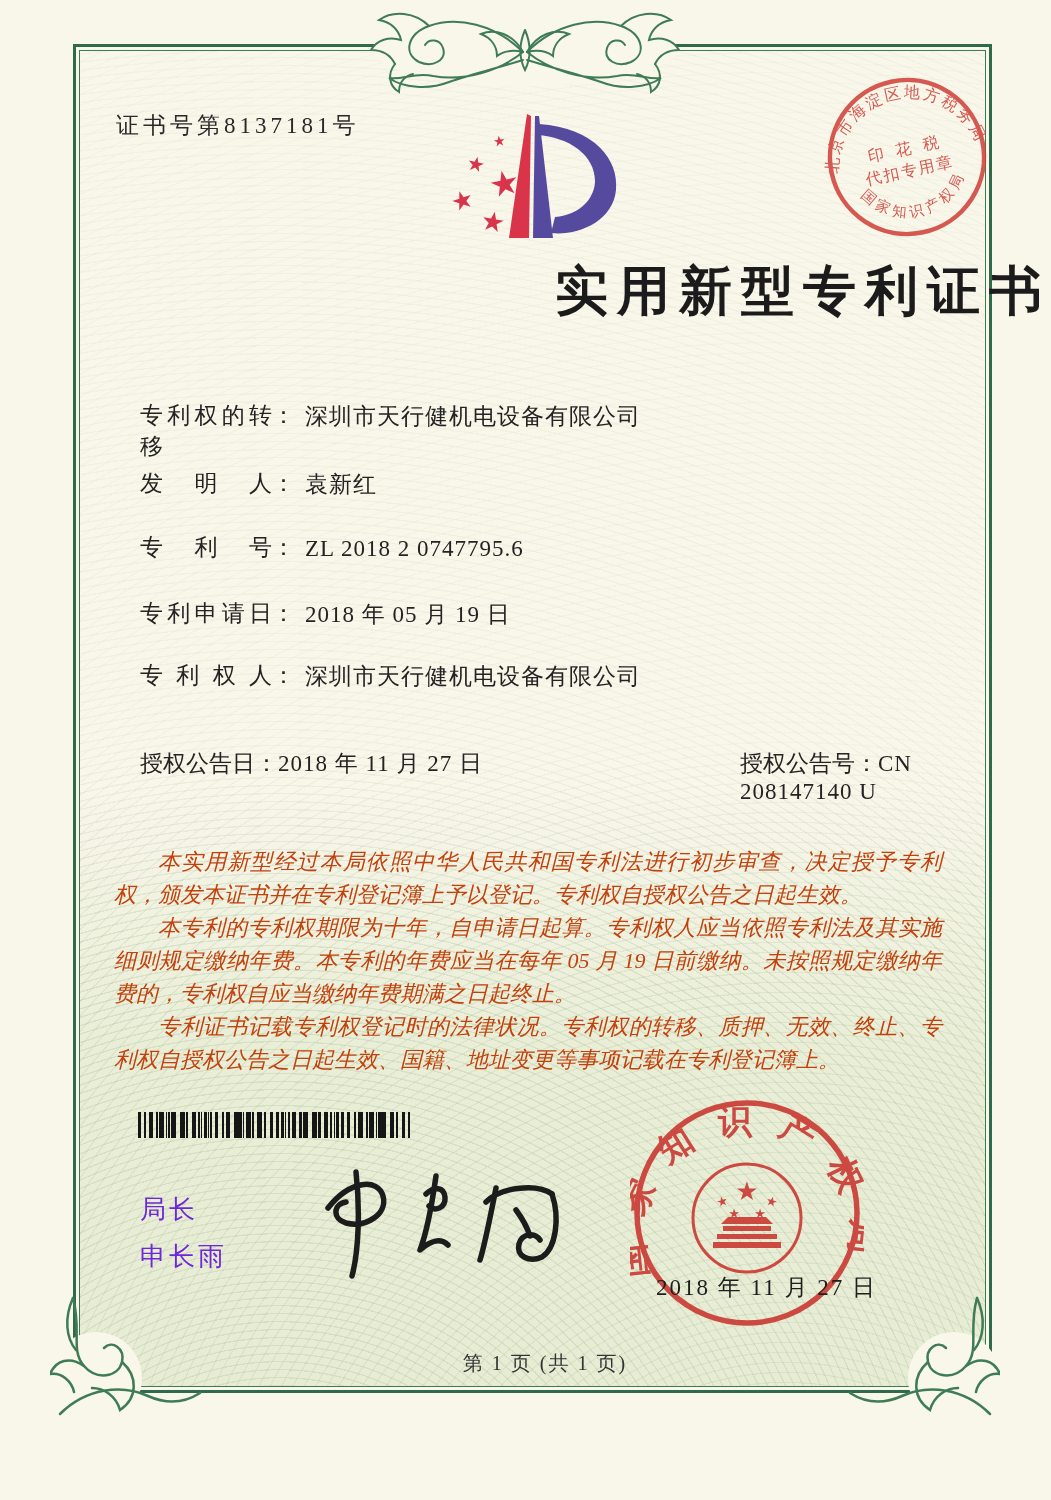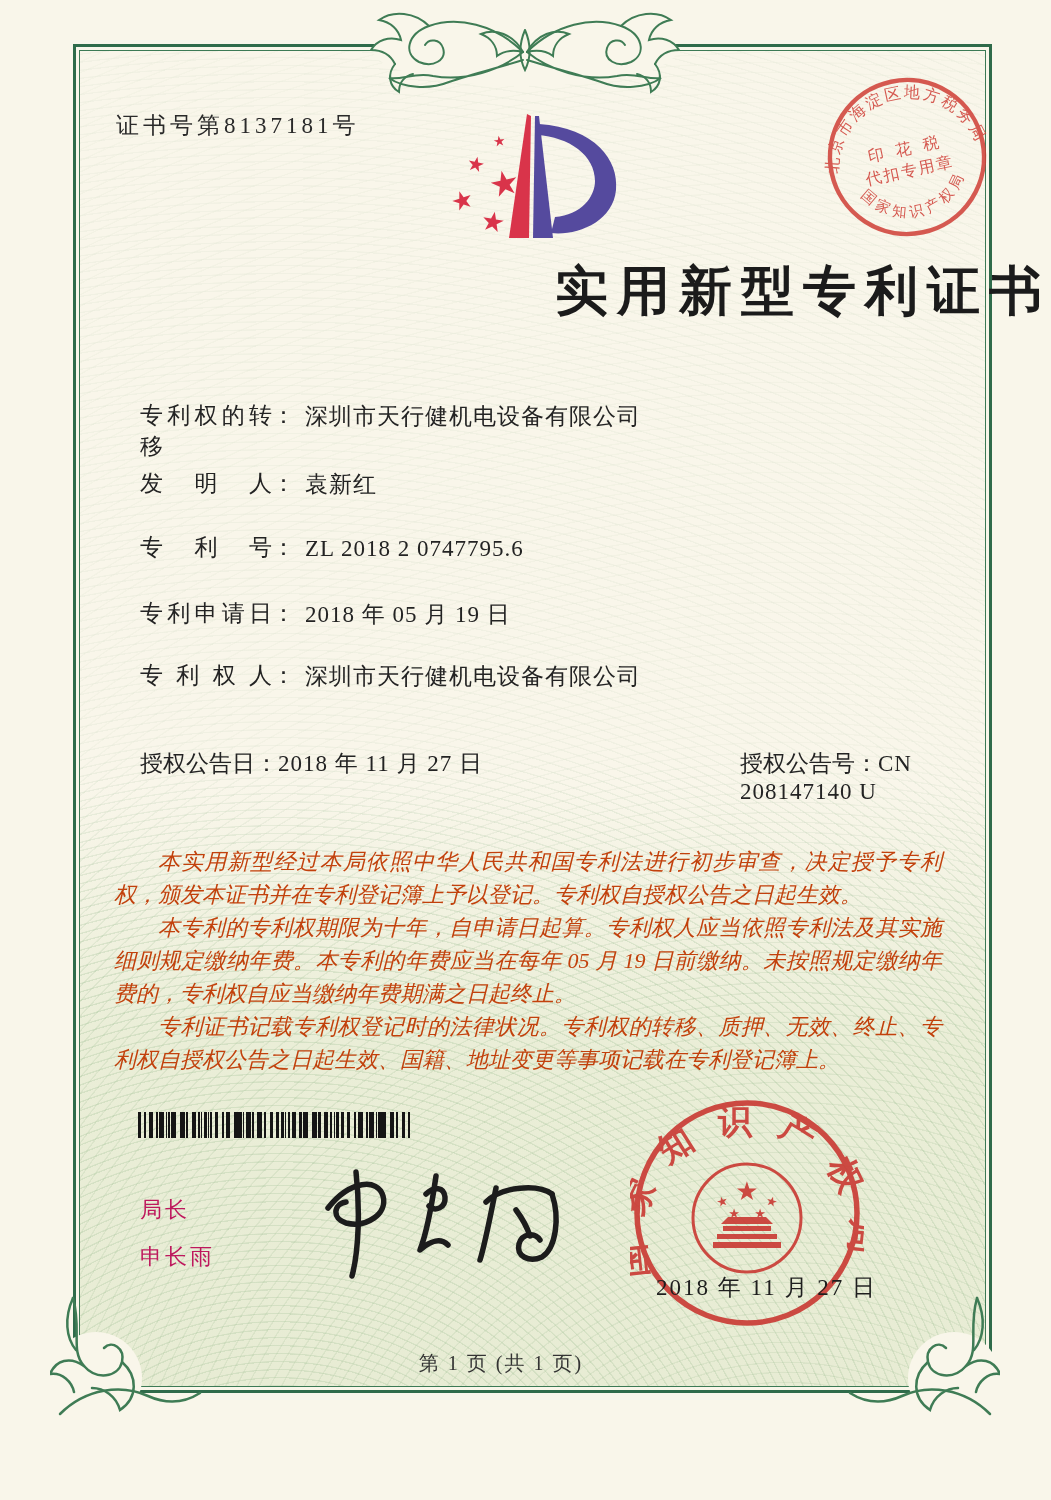--- a/index.html
+++ b/index.html
@@ -40,29 +40,29 @@
   .paras{position:absolute;left:114px;top:845px;width:828px;font-size:22px;
     line-height:33px;text-align:justify;color:#c2410c;font-style:italic;}
   .paras p{margin:0;text-indent:2em;}
   
   .barcode{position:absolute;left:138px;top:1112px;width:273px;height:26px;
     background-image:
       repeating-linear-gradient(90deg,#151515 0 2px,rgba(0,0,0,0) 2px 6px),
       repeating-linear-gradient(90deg,#151515 0 3px,rgba(0,0,0,0) 3px 11px),
       repeating-linear-gradient(90deg,#151515 0 1px,rgba(0,0,0,0) 1px 7px);}
   
-  .director{position:absolute;left:140px;top:1186px;font-size:22px;line-height:47px;color:#be185d;letter-spacing:3px;}
+  .director{position:absolute;left:140px;top:1186px;font-size:26px;line-height:47px;color:#6d28d9;letter-spacing:3px;}
   .signature{position:absolute;left:288px;top:1160px;}
   
   .seal-top{position:absolute;left:822px;top:72px;transform:rotate(-12deg);}
   .seal-bottom{position:absolute;left:630px;top:1096px;}
   .seal-date{position:absolute;left:656px;top:1272px;font-size:23px;letter-spacing:2px;color:#1e1e1e;z-index:5;}
   
   .footer{position:absolute;top:1350px;left:0;width:1002px;text-align:center;
-    font-size:20px;color:#333;letter-spacing:2px;}
+    font-size:20px;color:#333;letter-spacing:2px;padding-left:44px;}
   
   .orn-top{position:absolute;left:345px;top:6px;}
   .orn-bl{position:absolute;left:50px;top:1290px;}
   .orn-br{position:absolute;left:848px;top:1290px;transform:scaleX(-1);}
   svg{display:block;}
 </style>
 </head>
 <body>
 
 <div class="page">

